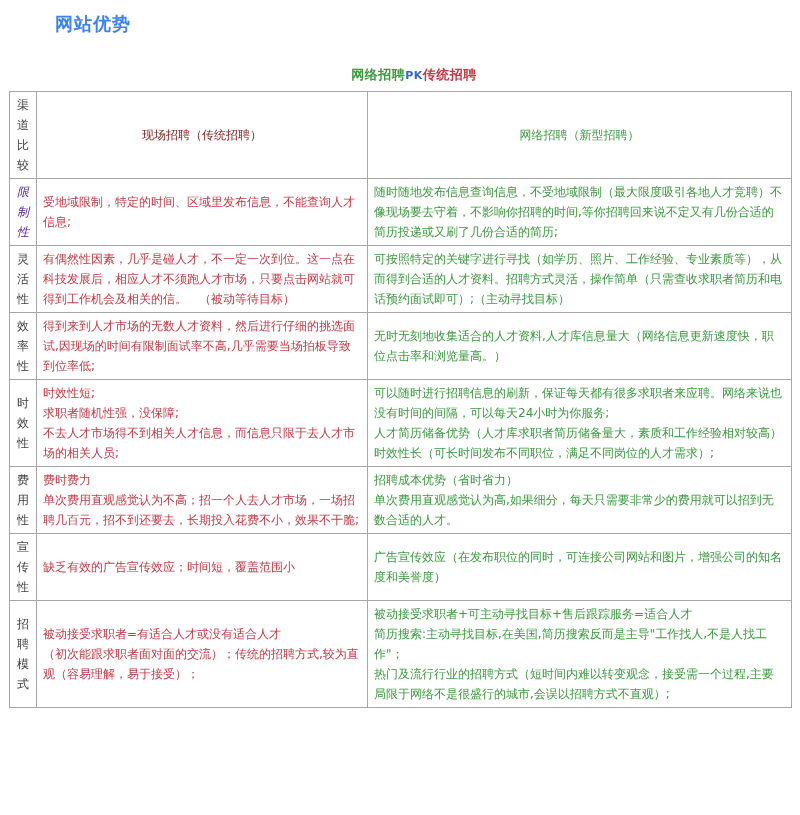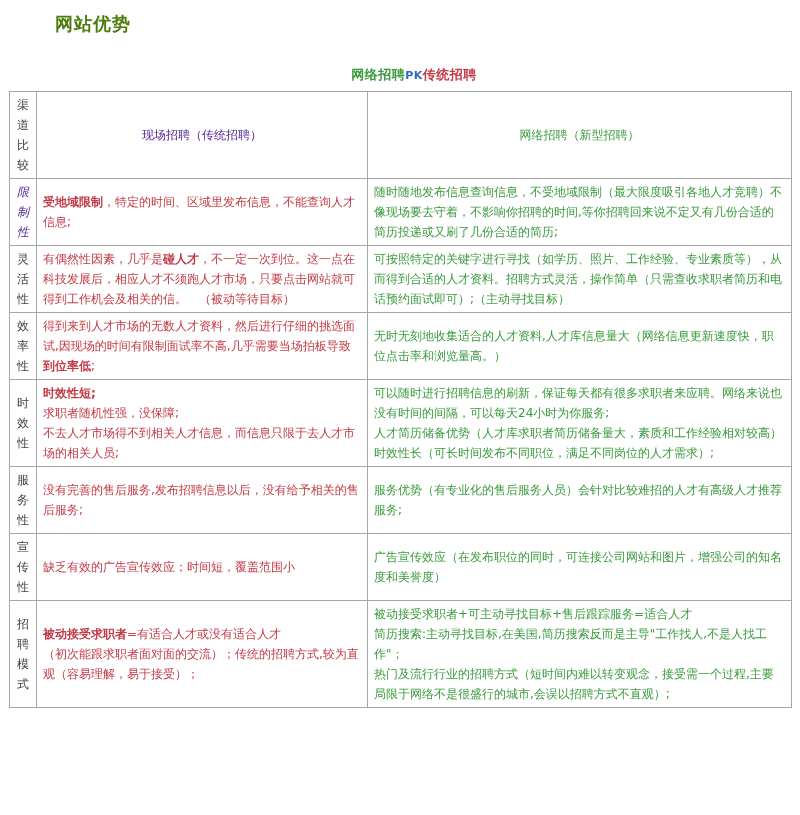--- a/index.html
+++ b/index.html
@@ -44,43 +44,43 @@
     word-break: break-all;
     color: #404040;
   }
   thead td.head-cell {
     text-align: center;
     height: 86px;
   }
   .cell-trad { }
   .cell-net { }
   .line { margin: 0; }
-  b { font-weight: bold; }
+  b { font-weight: normal; }
 </style>
 </head>
 <body>
 
 <div class="page">
 
-  <div class="doc-title" style="color: #4d7c0f; margin-left: 46px;">网站优势</div>
+  <div class="doc-title" style="color: #3b82f6; margin-left: 46px;">网站优势</div>
 
   <div class="table-caption">
     <span class="seg caption-online" style="color: rgb(58, 154, 61); margin-left: 28px;">网络招聘</span><span class="seg pk caption-pk" style="color: rgb(51, 102, 204); margin-top: 42px;">PK</span><span class="seg caption-traditional" style="color: rgb(194, 58, 70);">传统招聘</span>
   </div>
 
   <table class="compare">
     <colgroup>
       <col style="width:27px">
       <col style="width:331px">
       <col style="width:424px">
     </colgroup>
     <thead>
       <tr>
         <td class="corner-label" style="color: rgb(64, 64, 64);">渠道比较</td>
-        <td class="head-cell head-trad" style="color: #4c1d95;">现场招聘（传统招聘）</td>
+        <td class="head-cell head-trad" style="color: #7f1d1d;">现场招聘（传统招聘）</td>
         <td class="head-cell head-net" style="color: rgb(58, 154, 61);">网络招聘（新型招聘）</td>
       </tr>
     </thead>
     <tbody>
         <tr>
           <td class="row-label" style="color: #4c1d95; font-style: italic;">限制性</td>
           <td class="cell-trad" style="color: rgb(194, 58, 70);">
             <div class="line"><b>受地域限制</b><span>，特定的时间、区域里发布信息，不能查询人才信息;</span></div>
           </td>
           <td class="cell-net" style="color: rgb(58, 154, 61);">
@@ -111,26 +111,28 @@
             <div class="line"><b>时效性短;</b></div>
             <div class="line"><span>求职者随机性强，没保障;</span></div>
             <div class="line"><span>不去人才市场得不到相关人才信息，而信息只限于去人才市场的相关人员;</span></div>
           </td>
           <td class="cell-net" style="color: rgb(58, 154, 61); margin-left: 36px;">
             <div class="line"><span>可以随时进行招聘信息的刷新，保证每天都有很多求职者来应聘。网络来说也没有时间的间隔，可以每天24小时为你服务;</span></div>
             <div class="line"><span>人才简历储备优势（人才库求职者简历储备量大，素质和工作经验相对较高）时效性长（可长时间发布不同职位，满足不同岗位的人才需求）;</span></div>
           </td>
         </tr>
         <tr>
-          <td class="row-label" style="color: rgb(64, 64, 64);">服务性</td>
+          <td class="row-label" style="color: rgb(64, 64, 64);">费用性</td>
           <td class="cell-trad" style="color: rgb(194, 58, 70);">
-            <div class="line"><span>没有完善的售后服务,发布招聘信息以后，没有给予相关的售后服务;</span></div>
+            <div class="line"><b>费时费力</b></div>
+            <div class="line"><span>单次费用直观感觉认为不高；招一个人去人才市场，一场招聘几百元，招不到还要去，长期投入花费不小，效果不干脆;</span></div>
           </td>
           <td class="cell-net" style="color: rgb(58, 154, 61);">
-            <div class="line"><span>服务优势（有专业化的售后服务人员）会针对比较难招的人才有高级人才推荐服务;</span></div>
+            <div class="line"><span>招聘成本优势（省时省力）</span></div>
+            <div class="line"><span>单次费用直观感觉认为高,如果细分，每天只需要非常少的费用就可以招到无数合适的人才。</span></div>
           </td>
         </tr>
         <tr>
           <td class="row-label" style="color: rgb(64, 64, 64);">宣传性</td>
           <td class="cell-trad" style="color: rgb(194, 58, 70);">
             <div class="line"><span>缺乏有效的广告宣传效应；时间短，覆盖范围小</span></div>
           </td>
           <td class="cell-net" style="color: rgb(58, 154, 61);">
             <div class="line"><span>广告宣传效应（在发布职位的同时，可连接公司网站和图片，增强公司的知名度和美誉度）</span></div>
           </td>

